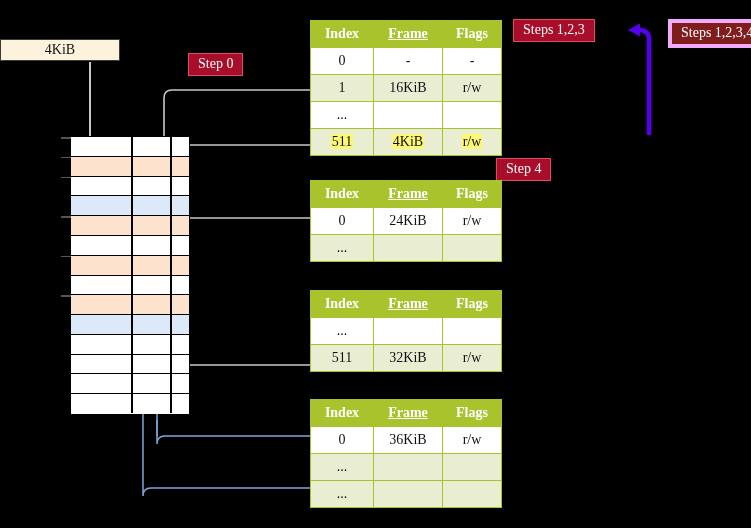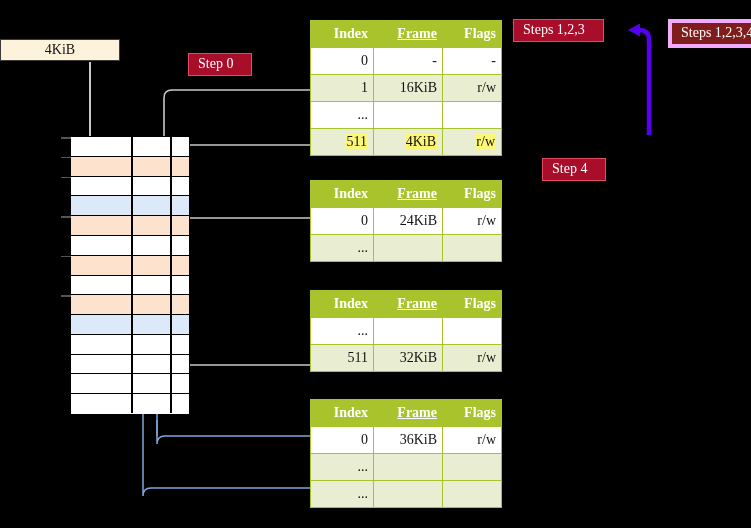--- a/index.html
+++ b/index.html
@@ -22,35 +22,35 @@
   .mr-blue{background:#dce9f9;}
   .tick{position:absolute;height:1.5px;background:#555;width:10px;left:-10px;}
 
   
   .kbox{position:absolute;left:0px;top:39px;width:120px;height:22px;
         background:#fdf3dc;border:1px solid #3b3b3b;box-sizing:border-box;
         display:flex;align-items:center;justify-content:center;
         font-size:14px;color:#111;}
 
   
-  .badge{position:absolute;padding:2px 18px 3px 9px;font-size:14px;
+  .badge{position:absolute;padding:2px 9px 3px 9px;font-size:14px;
          color:#ffffff;white-space:nowrap;line-height:1.15;}
   .badge-crimson{background:#a80d2a;border:1px solid #e04a63;}
   .badge-violet{background:#7f1d1d;border:4px solid #f0abfc;margin-left:16px;}
   #badge-step0{left:188px;top:41px;margin-top:12px;}
   #badge-step123{left:513px;top:19px;}
   #badge-step1234{left:652px;top:19px;}
-  #badge-step4{left:542px;top:158px;}
+  #badge-step4{left:496px;top:158px;}
 
   
   .ptable{position:absolute;border:1.5px solid #7d7d55;
           border-collapse:collapse;background:#fff;}
   .ptable td,.ptable th{border:1px solid #a8c32c;
           font-size:14px;padding:2px 5px 3px 5px;color:#111;
-          text-align:right;vertical-align:middle;height:21px;
+          text-align:center;vertical-align:middle;height:21px;
           font-family:"Liberation Serif", serif;font-weight:normal;}
   .ptable th{background:#a8c32c;color:#ffffff;font-weight:bold;
           border:1px solid #a8c32c;}
   .ptable td.c-idx{width:52px;}
   .ptable td.c-frm{width:58px;}
   .ptable td.c-flg{width:48px;}
   .ptable th.c-idx{width:52px;}
   .ptable th.c-frm{width:58px;text-decoration:underline;}
   .ptable th.c-flg{width:48px;}
   tr.row-alt td{background:#e9eed3;}

